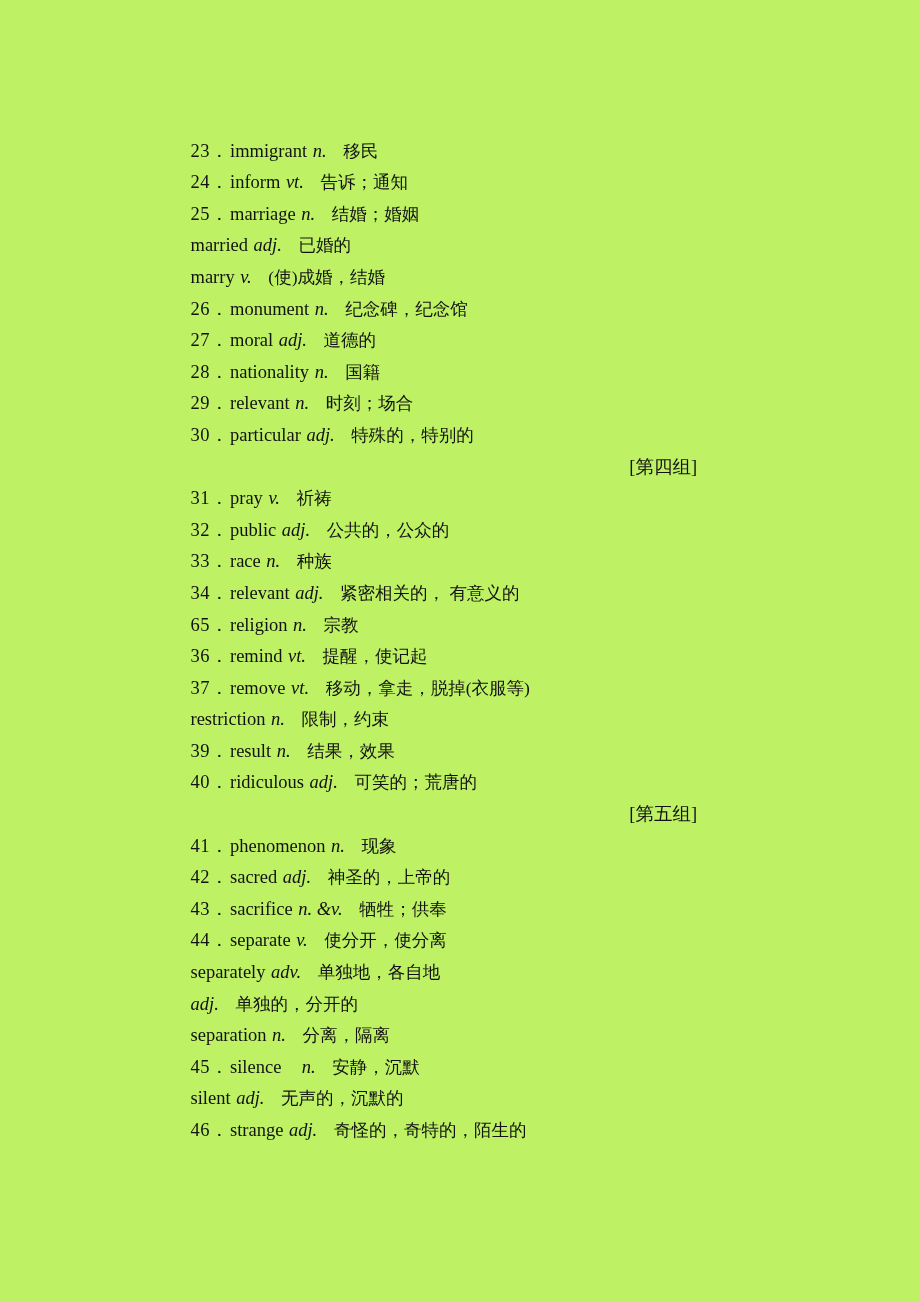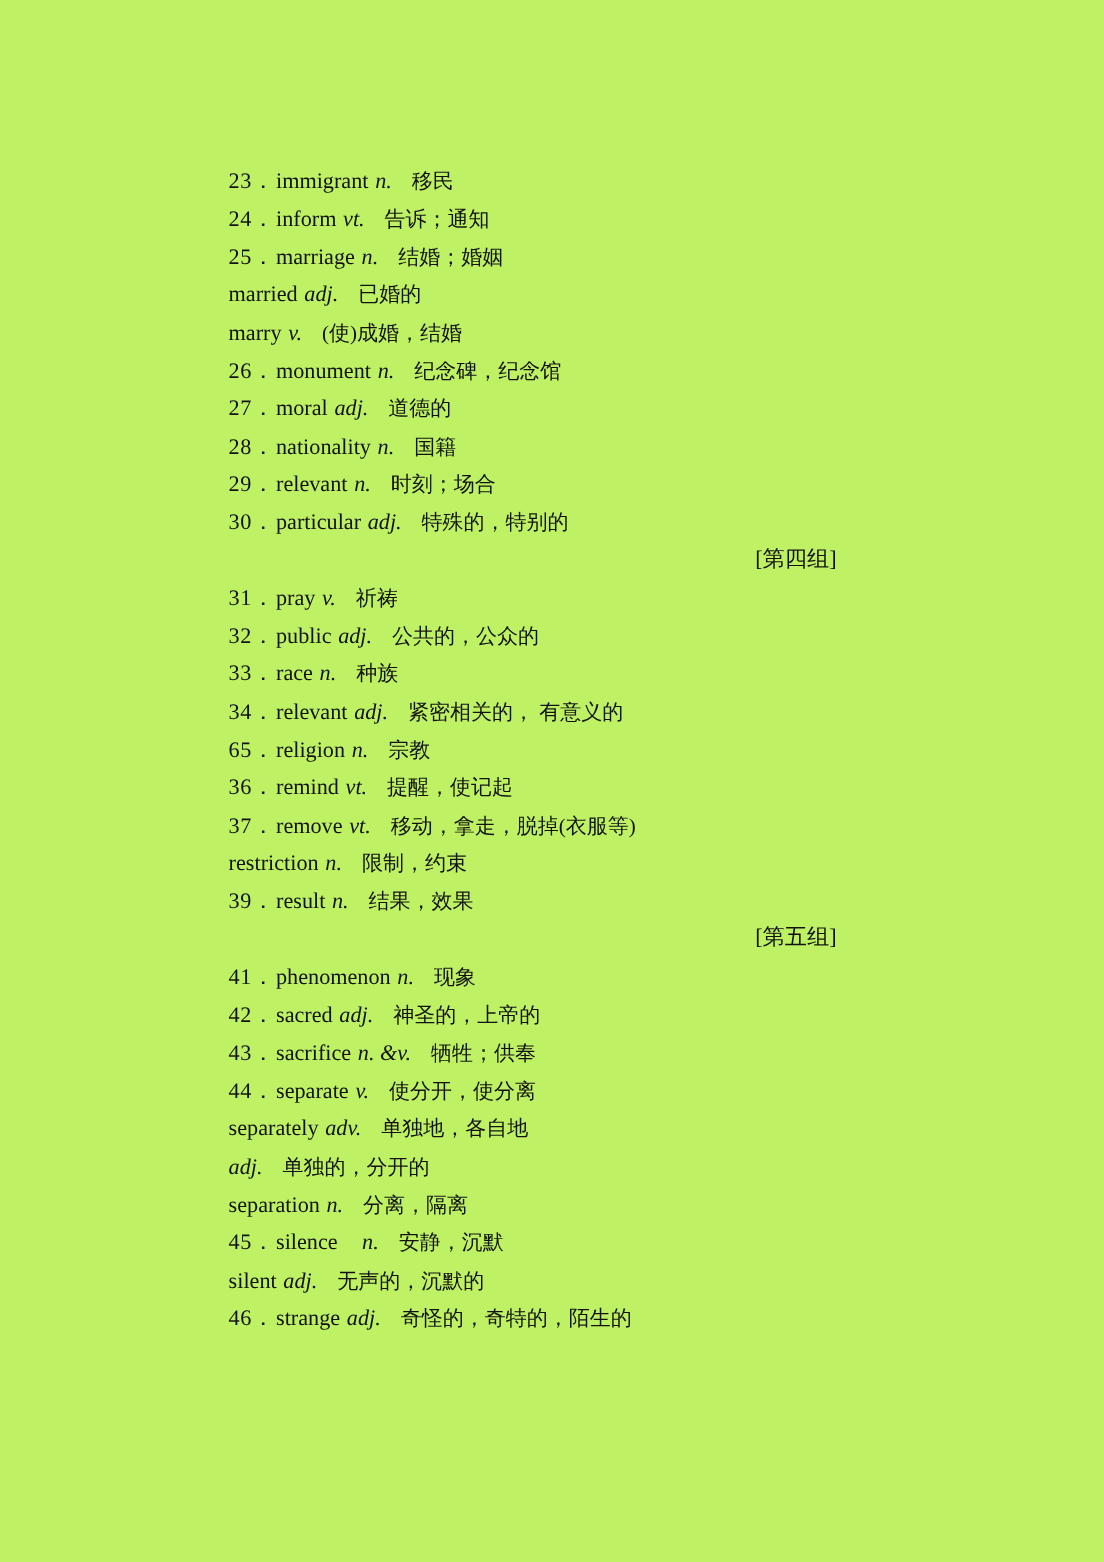--- a/index.html
+++ b/index.html
@@ -126,20 +126,23 @@
 
 
   <div class="line">
     <span class="num"></span><span class="word">restriction</span><span class="pos">n.</span><span class="cn">限制，约束</span>
   </div>
 
   <div class="line">
     <span class="num">39．</span><span class="word after-num">result</span><span class="pos">n.</span><span class="cn">结果，效果</span>
   </div>
 
+  <div class="line">
+    <span class="num">40．</span><span class="word after-num">ridiculous</span><span class="pos">adj.</span><span class="cn">可笑的；荒唐的</span>
+  </div>
 
   <div class="line header">
     <span>[第五组]</span>
   </div>
 
   <div class="line">
     <span class="num">41．</span><span class="word after-num">phenomenon</span><span class="pos">n.</span><span class="cn">现象</span>
   </div>
 
   <div class="line">

